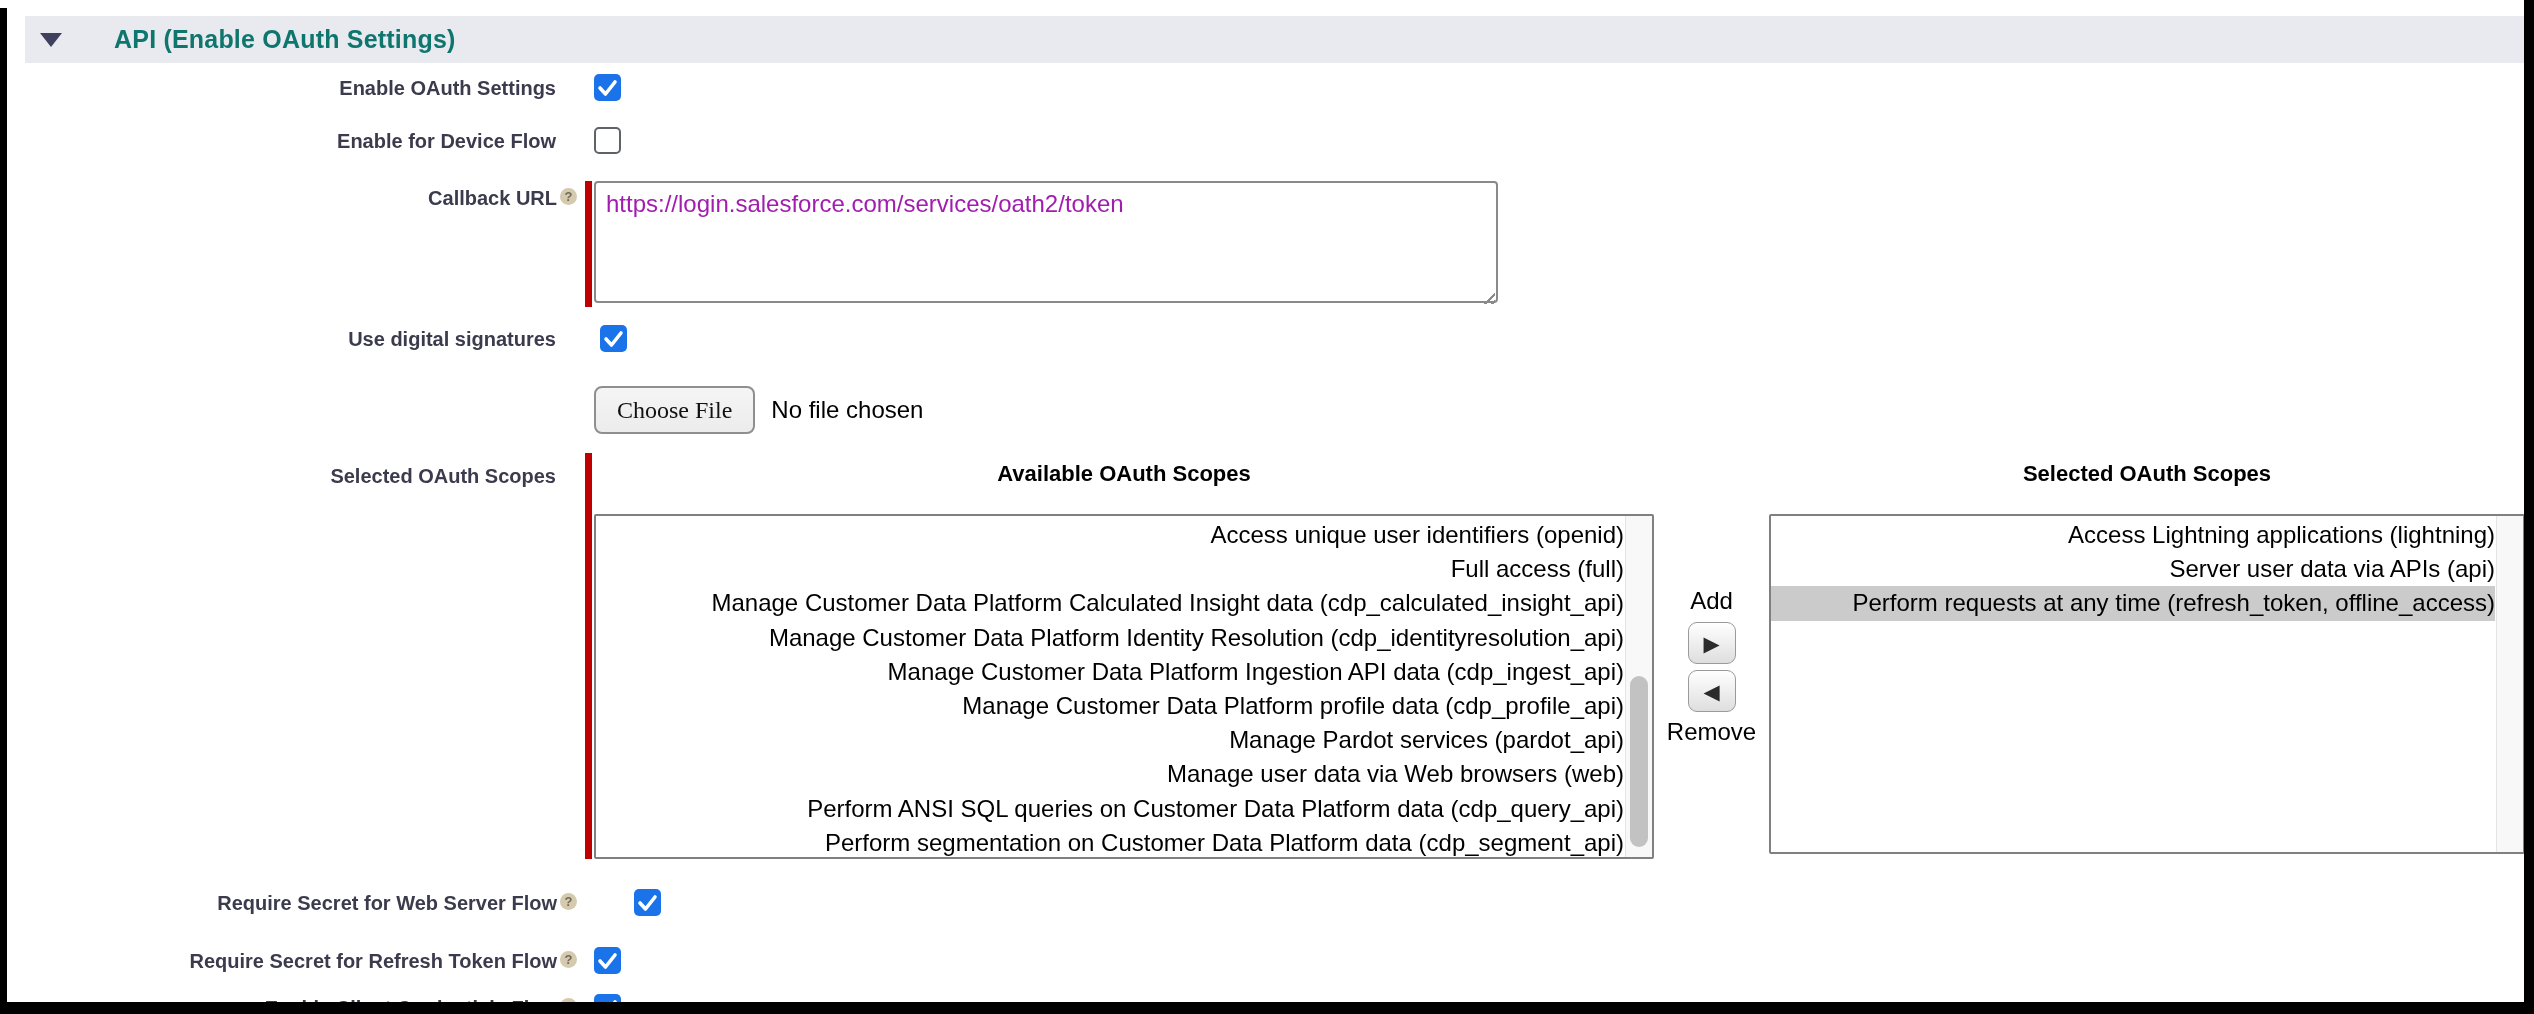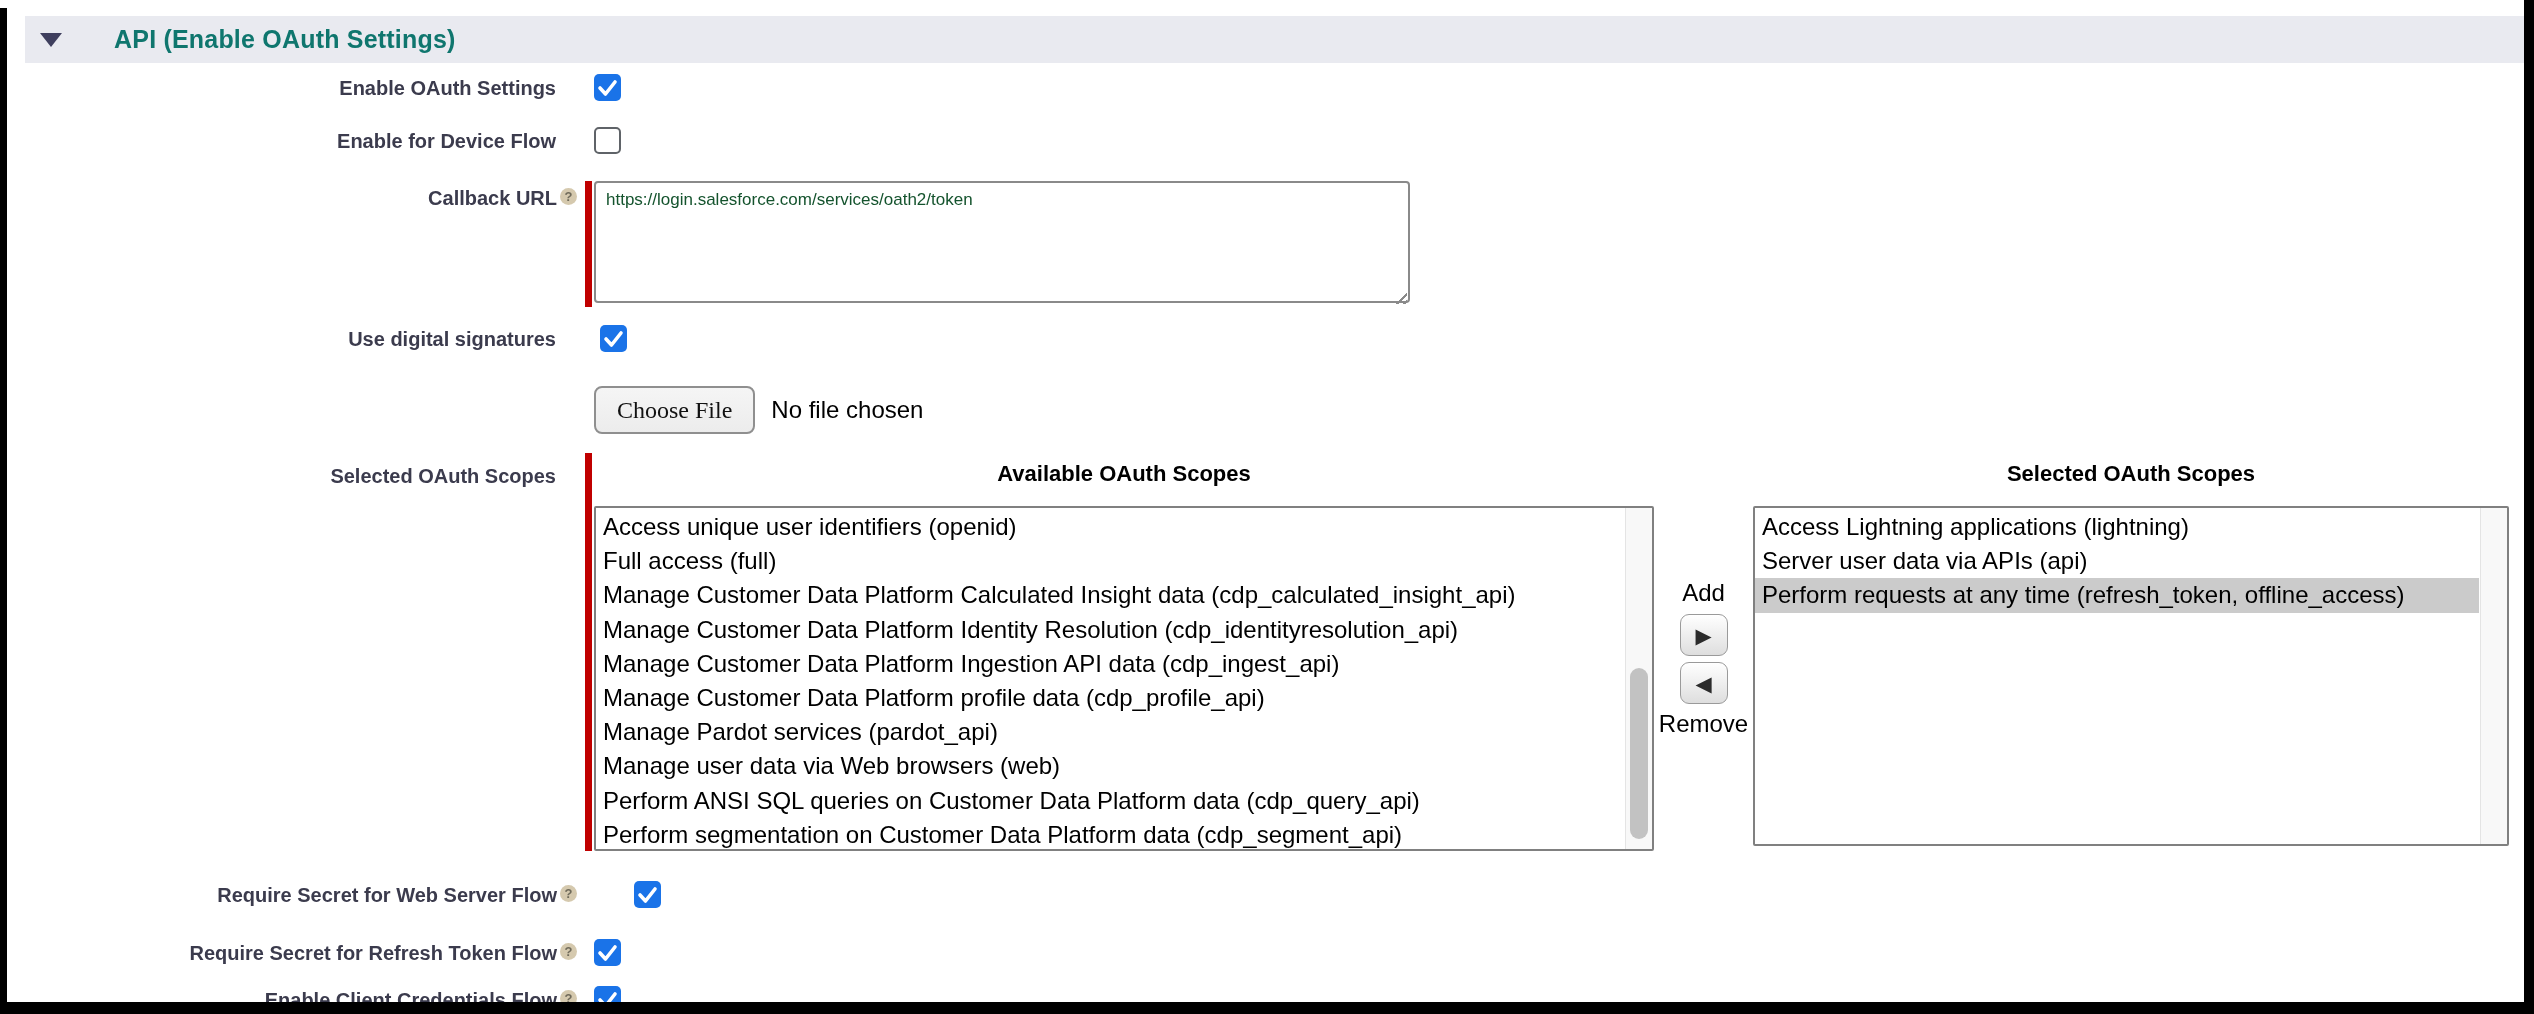--- a/index.html
+++ b/index.html
@@ -42,38 +42,38 @@
   .r-file           { margin-top:34px; }
   .r-scopes         { margin-top:19px; }
   .r-web-flow       { margin-top:30px;gap:40px; }
   .r-refresh-flow   { margin-top:31px; }
   .r-client-cred    { margin-top:20px; }
 
   .lbl.pt4 { padding-top:4px; }
   .lbl.pt10 { padding-top:10px; }
 
   
-  .cb-textarea { width:816px; height:122px; border:2px solid #8a8a8a; border-radius:4px; background:#fff;
-                 font-family:"Liberation Sans", sans-serif; font-size:17px; color:#14532d; padding:7px 10px;
+  .cb-textarea { width:904px; height:122px; border:2px solid #8a8a8a; border-radius:4px; background:#fff;
+                 font-family:"Liberation Sans", sans-serif; font-size:24px; color:#a21caf; padding:7px 10px;
                  resize:none; position:relative; }
   .ta-wrap { position:relative; }
   .resize-grip { position:absolute; right:3px; bottom:3px; width:15px; height:15px;
                  background:repeating-linear-gradient(135deg, transparent 0 3px, #8a8a8a 3px 5px);
                  clip-path:polygon(100% 0, 100% 100%, 0 100%); }
 
   
   .file-btn { height:48px; padding:0 21px; border:2px solid #8f8f8f; border-radius:8px;
               background:linear-gradient(#f5f5f5,#ececec); font-family:Liberation Serif, serif;
               font-size:24px; color:#111; }
   .file-status { margin-left:16px; font-size:24px; color:#000; }
 
   
-  .scopes-grid { display:grid; grid-template-columns:1060px 99px 756px; }
+  .scopes-grid { display:grid; grid-template-columns:1060px 99px 756px;gap:8px; }
   .col-head { height:53px; text-align:center; font-size:22px; font-weight:bold; color:#000; padding-top:8px; }
-  .listbox { position:relative; border:2px solid #808080; border-radius:2px; background:#fff; overflow:hidden; }
+  .listbox { position:relative; border:2px solid #808080; border-radius:2px; background:#fff; overflow:hidden;text-align:right; }
   .listbox.avail { height:345px; }
   .listbox.sel   { height:340px; }
   .options { margin-right:28px; padding-top:2px; }
   .opt { font-size:24px; color:#000; line-height:34.2px; padding-left:7px; white-space:nowrap; overflow:hidden; }
   .opt.highlighted { background:#cbcbcb; }
   .vtrack { position:absolute; top:0; right:0; bottom:0; width:27px; background:#f8f8f8; border-left:1px solid #e4e4e4; }
   .vthumb { position:absolute; left:4px; right:4px; border-radius:10px; background:#c2c2c2; }
   .avail .vthumb { top:47%; bottom:3%; }
 
   .midcol { display:flex; flex-direction:column; align-items:center; padding-top:72px; }

